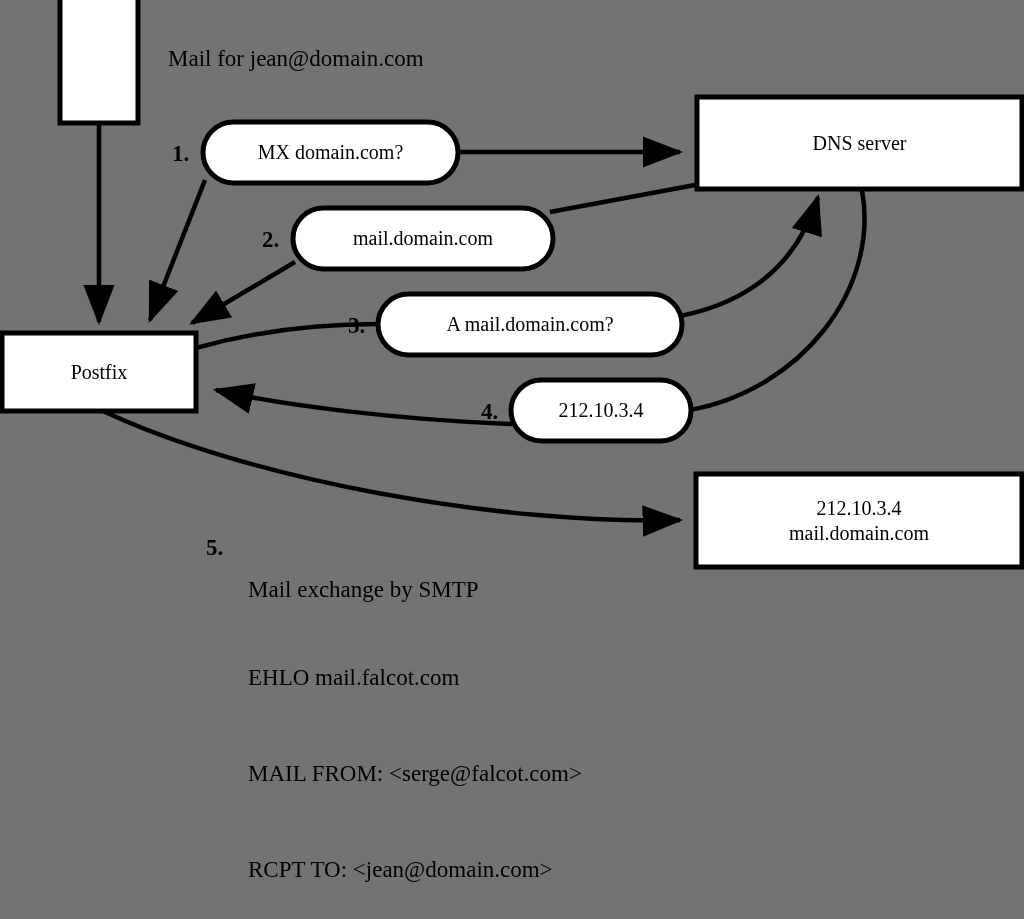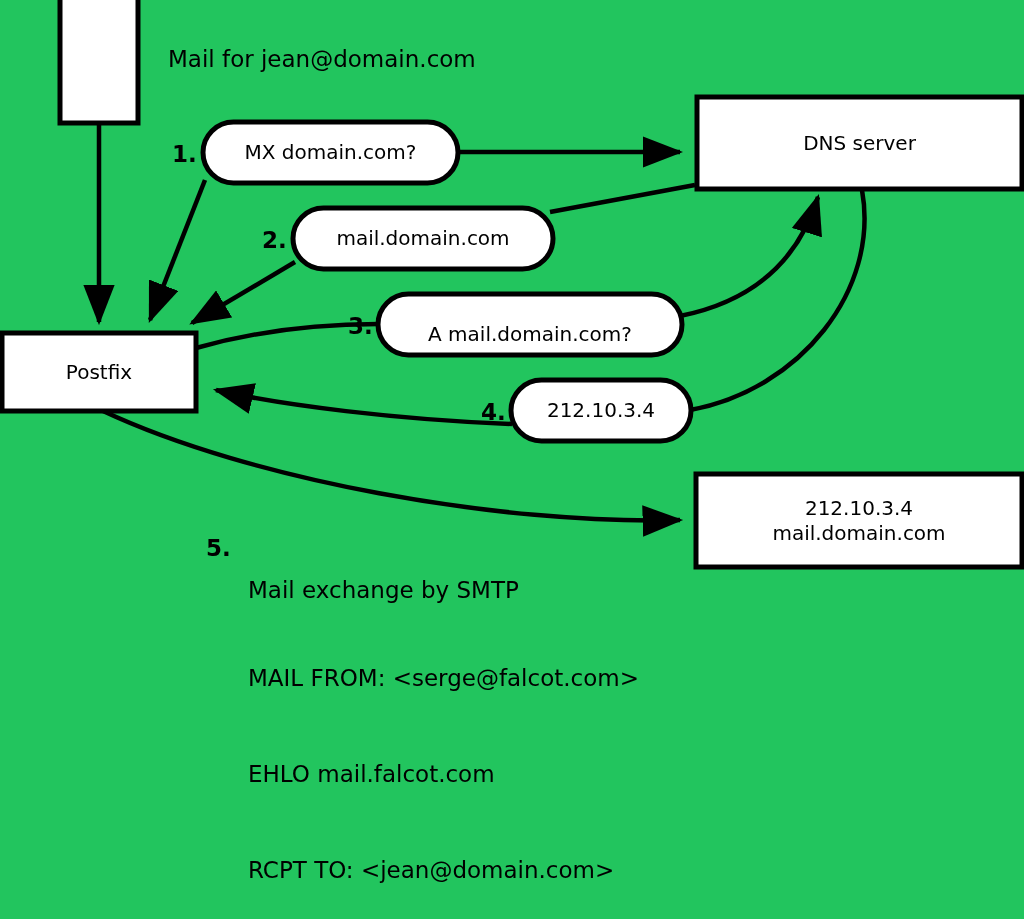--- a/index.html
+++ b/index.html
@@ -7,22 +7,23 @@
     padding: 0;
     background: #ffffff;
   }
   body {
     font-family: "DejaVu Sans", "Liberation Sans", sans-serif;
   }
   #canvas {
     position: relative;
     width: 1024px;
     height: 919px;
-    background: #22c55e;
+    background: #737373;
     overflow: hidden;
+    font-family: Liberation Serif, serif;
   }
   #diagram-svg {
     position: absolute;
     left: 0;
     top: 0;
     width: 1024px;
     height: 919px;
   }
   .node-rect {
     fill: #ffffff;
@@ -140,29 +141,29 @@
     <span>mail.domain.com</span>
   </div>
 
   <div class="step-num" style="left:172px; top:141px;">1.</div>
   <div class="step-num" style="left:262px; top:227px;">2.</div>
   <div class="step-num" style="left:348px; top:313px;">3.</div>
   <div class="step-num" style="left:481px; top:399px;">4.</div>
 
   <div class="box-label" style="left:203px; top:122px; width:255px; height:61px;">MX domain.com?</div>
   <div class="box-label" style="left:293px; top:208px; width:260px; height:61px;">mail.domain.com</div>
-  <div class="box-label" style="left:378px; top:304px; width:304px; height:61px;">A mail.domain.com?</div>
+  <div class="box-label" style="left:378px; top:294px; width:304px; height:61px;">A mail.domain.com?</div>
   <div class="box-label" style="left:511px; top:380px; width:180px; height:61px;">212.10.3.4</div>
 
   <div class="step-num" style="left:206px; top:535px;">5.</div>
   <div class="smtp-label" style="left:248px; top:535px;margin-top:42px;">Mail exchange by SMTP</div>
 
   <div class="transcript" style="left:248px; top:598px;">
+    <div>EHLO mail.falcot.com</div>
     <div>MAIL FROM: &lt;serge@falcot.com&gt;</div>
-    <div>EHLO mail.falcot.com</div>
     <div>RCPT TO: &lt;jean@domain.com&gt;</div>
     
     
     
     
     
     
     
     
   </div>

